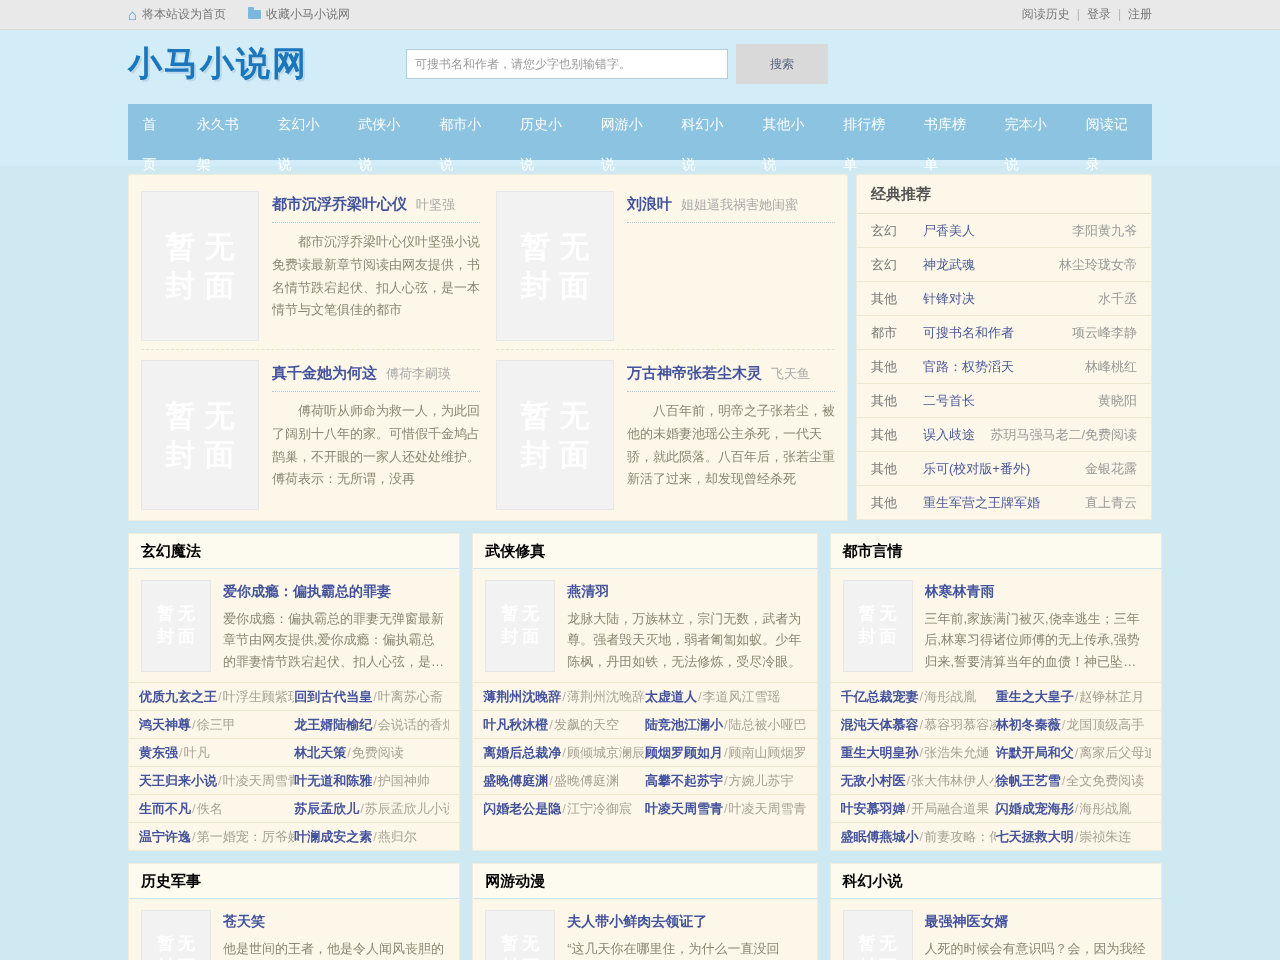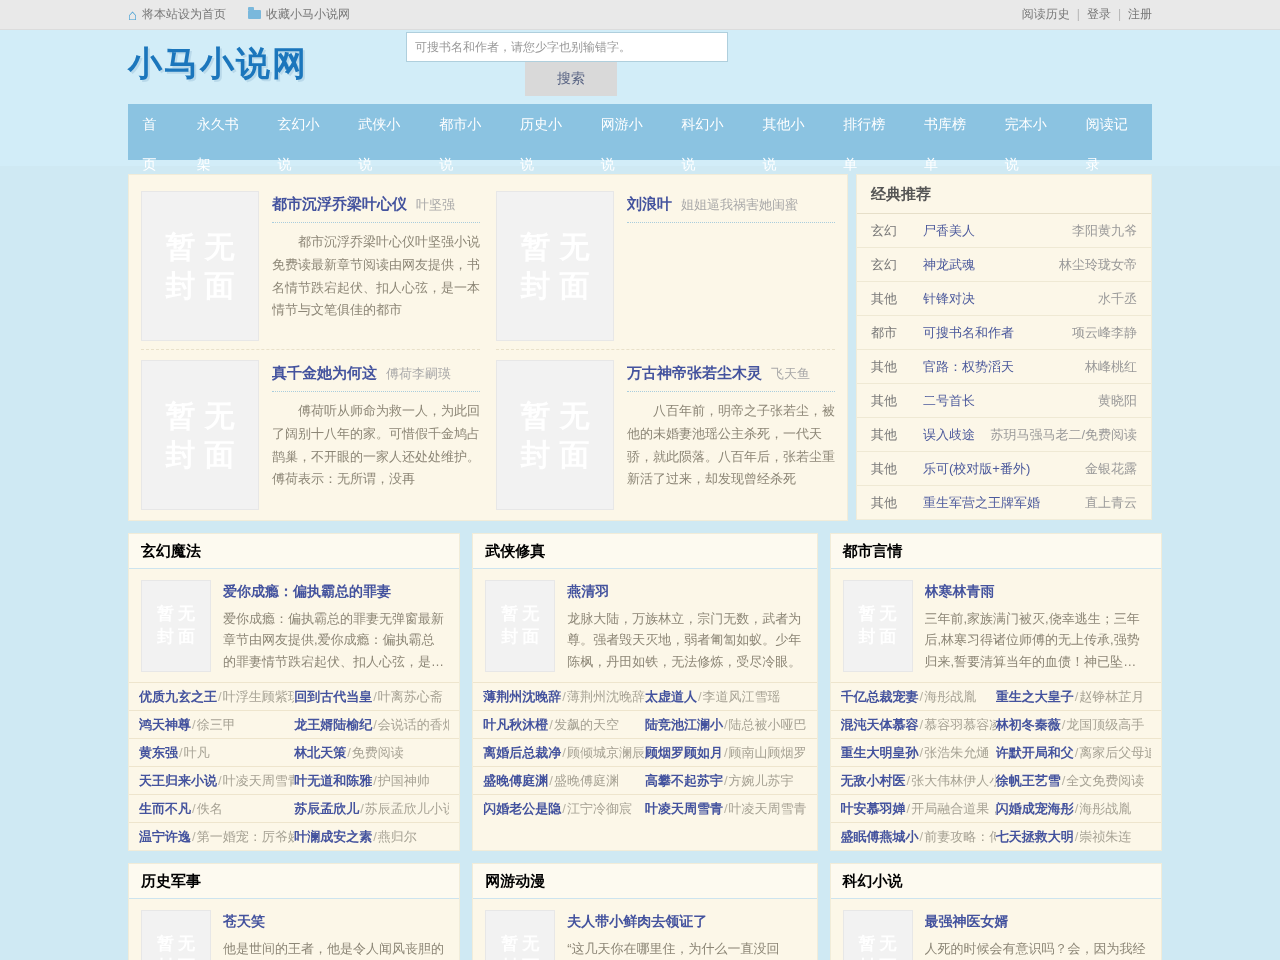--- a/index.html
+++ b/index.html
@@ -18,24 +18,24 @@
   .i-folder { width:13px; height:9px; background:#7ab8dc; border-radius:1px; position:relative; display:inline-block; }
   .i-folder::before { content:""; position:absolute; top:-3px; left:0; width:6px; height:3px; background:#7ab8dc; border-radius:1px 1px 0 0; }
   .tb-right { display:flex; align-items:center;justify-content:center; }
   .tb-right a { color:#777; }
   .tb-right a:not(:first-child)::before { content:"|"; color:#b5b5b5; margin:0 7px; }
 
   
   .header { background:#d2edf8; }
   .header .wrap { height:68px; display:flex; align-items:center; }
   .logo { font-size:34px; font-weight:bold; color:#1b76bc; text-shadow:2px 2px 0 #b9d9ea; letter-spacing:2px; width:278px; }
-  .search { display:flex; align-items:center;flex-direction:column; }
+  .search { display:flex; align-items:center; }
   .search input { width:322px; height:30px; border:1px solid #afcfdd; background:#fff; padding:0 8px; font-size:12px; color:#555; outline:none; font-family:inherit; }
   .search input::placeholder { color:#999; }
-  .search button { width:92px; height:34px; margin-left:8px; background:#d9d9d9; border:none; color:#5a6584; font-size:14px; cursor:pointer; font-family:inherit; }
+  .search button { width:92px; height:40px; margin-left:8px; background:#d9d9d9; border:none; color:#5a6584; font-size:12px; cursor:pointer; font-family:inherit; }
 
   
   .navbar { background:#d2edf8; padding-bottom:0; }
   .nav { background:#8bc3e1; height:56px; display:flex; align-items:stretch; }
   .nav a { color:#fff; font-size:14px; line-height:40px; padding:0 14.5px; display:block; }
 
   
   .panel { background:#fcf7e8; border:1px solid #f1ecd9; }
 
   .main { display:flex; gap:8px; margin-top:8px; align-items:flex-start; }

